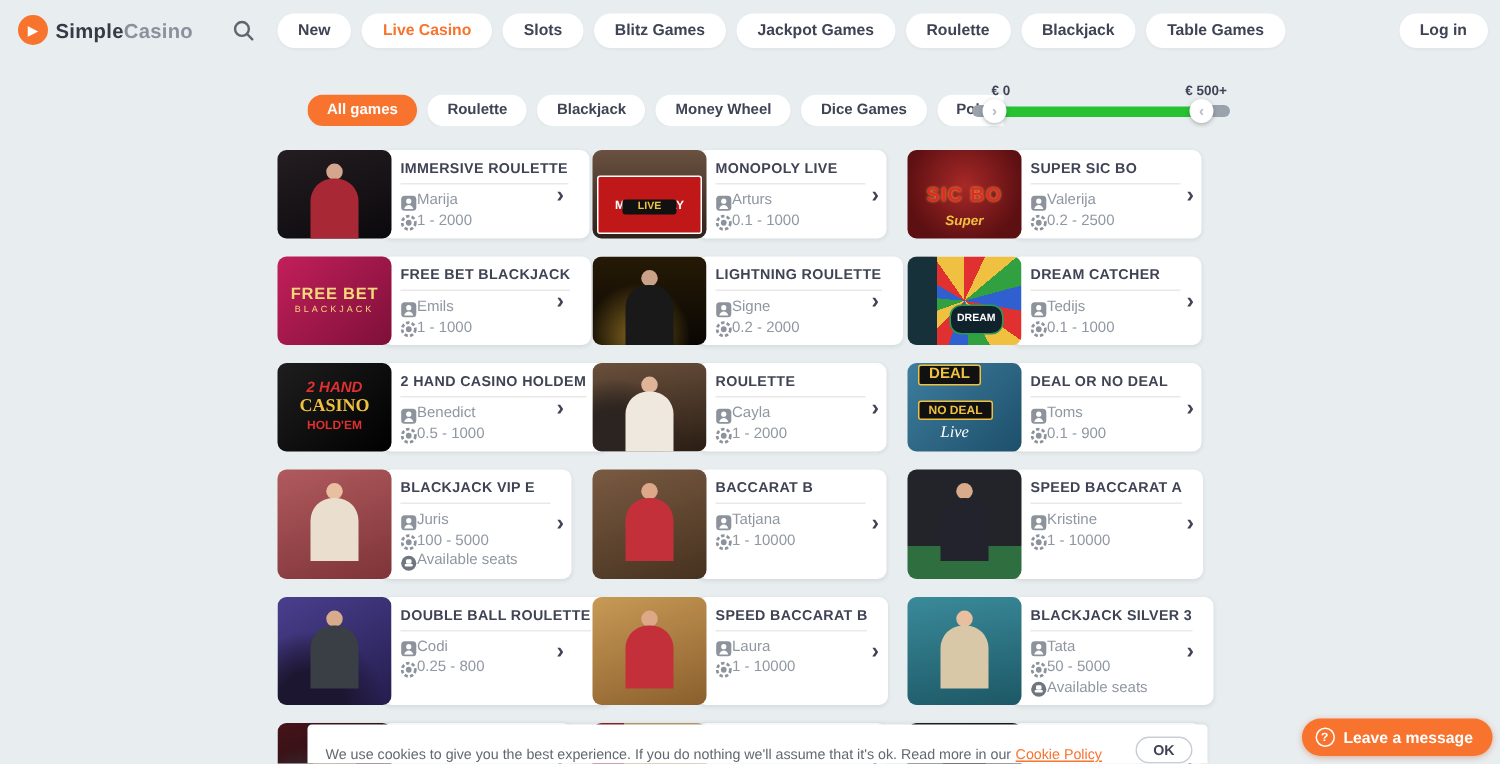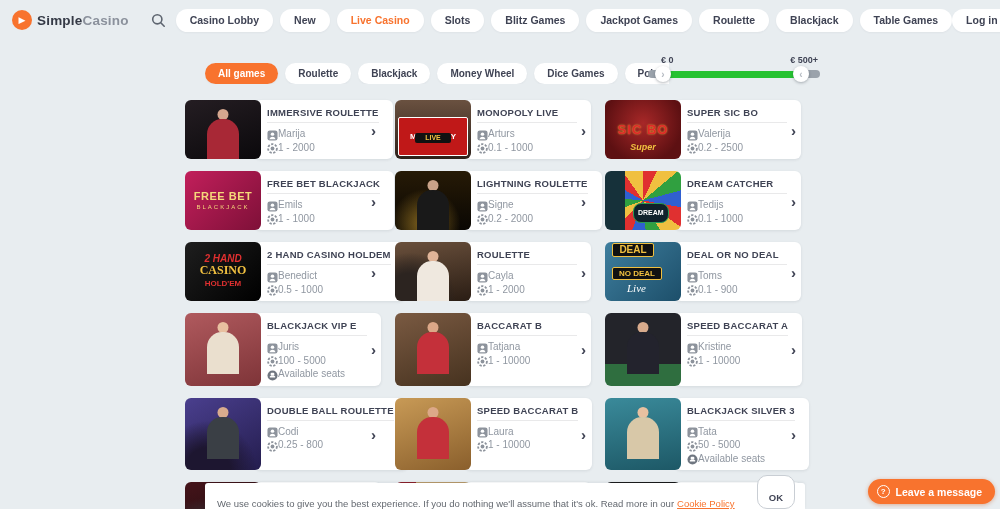--- a/index.html
+++ b/index.html
@@ -55,21 +55,21 @@
   .g-title { font-size:9.5px; font-weight:bold; letter-spacing:.25px; color:#3f4354; white-space:nowrap; overflow:hidden; }
   .g-div { border-bottom:1px solid #e9e9ea; margin:4px 0 4px; }
   .info-row { display:flex; align-items:flex-end; gap:0; font-size:10px; color:#9097a1; line-height:13.5px; }
   .ic { display:inline-flex; width:11px; height:11px; flex:none; }
   .ic svg { width:11px; height:11px; }
   .chev { position:absolute; z-index:3; right:5px; top:50%; transform:translateY(-50%); font-size:15px; font-weight:bold; color:#3f4354; line-height:1; }
   
   .cookie { position:absolute; z-index:5; left:205px; width:600px; bottom:0; height:26px; background:#fff; display:flex; align-items:flex-end; padding:0 10px 0 12px; box-shadow:0 -1px 3px rgba(40,50,60,.08); border-radius:3px 3px 0 0; }
   .cookie .msg { font-size:9.5px; color:#63686f; white-space:nowrap; }
   .cookie a { color:#f8732e; font-size:9.5px; margin-left:3px; text-decoration:underline; cursor:pointer; }
-  .ok-btn { margin-left:auto; background:#fff; border:1px solid #c9ced4; border-radius:10px; height:18px; padding:16px 11px; font-size:9.5px; font-weight:bold; color:#3f4354; cursor:pointer; font-family:"Liberation Sans",sans-serif; }
+  .ok-btn { margin-left:auto; background:#fff; border:1px solid #c9ced4; border-radius:10px; height:18px; padding:0 11px; font-size:9.5px; font-weight:bold; color:#3f4354; cursor:pointer; font-family:"Liberation Sans",sans-serif; }
   
   .chat { position:absolute; z-index:6; right:5px; bottom:5px; height:25px; background:#f8732e; border:none; border-radius:13px; display:flex; align-items:center; gap:6px; padding:0 13px 0 9px; cursor:pointer; box-shadow:0 1px 4px rgba(200,80,20,.4); }
   .chat .q { width:13px; height:13px; border-radius:50%; border:1.4px solid #fff; color:#fff; font-size:8px; font-weight:bold; display:flex; align-items:center; justify-content:center; }
   .chat .lbl { color:#fff; font-size:10.5px; font-weight:bold; }
 </style>
 </head>
 <body>
 
 <div class="header">
   <div class="logo">
@@ -78,21 +78,20 @@
   </div>
   <button class="search-btn">
     <span class="ic" style="width:15px;height:15px;">
       <svg viewBox="0 0 15 15" style="width:15px;height:15px;">
           <circle cx="6.3" cy="6.3" r="4.6" fill="none" stroke="#5e6570" stroke-width="1.6"></circle>
           <line x1="9.8" y1="9.8" x2="13.2" y2="13.2" stroke="#5e6570" stroke-width="1.6" stroke-linecap="round"></line>
         </svg>
     </span>
   </button>
   <nav class="nav-pills">
-      <button class="pill">Casino Lobby</button>
       <button class="pill">New</button>
       <button class="pill active-text">Live Casino</button>
       <button class="pill">Slots</button>
       <button class="pill">Blitz Games</button>
       <button class="pill">Jackpot Games</button>
       <button class="pill">Roulette</button>
       <button class="pill">Blackjack</button>
       <button class="pill">Table Games</button>
     </nav>
   <div class="header-right">

